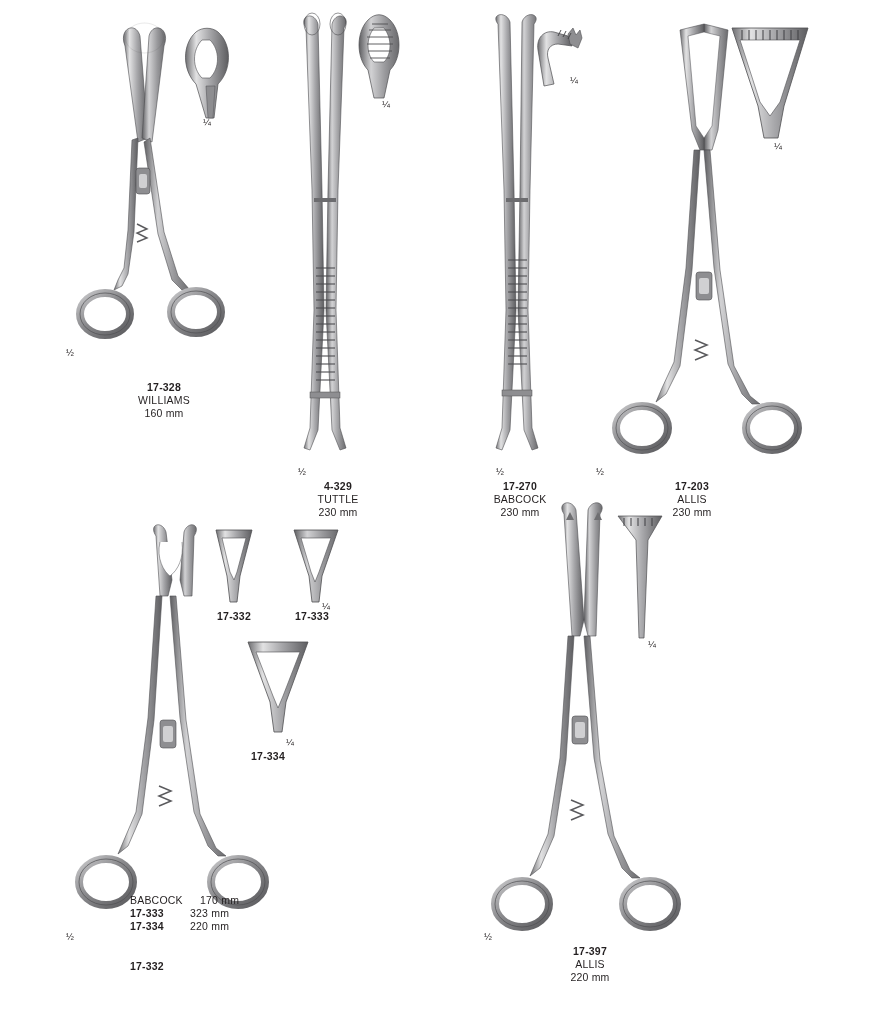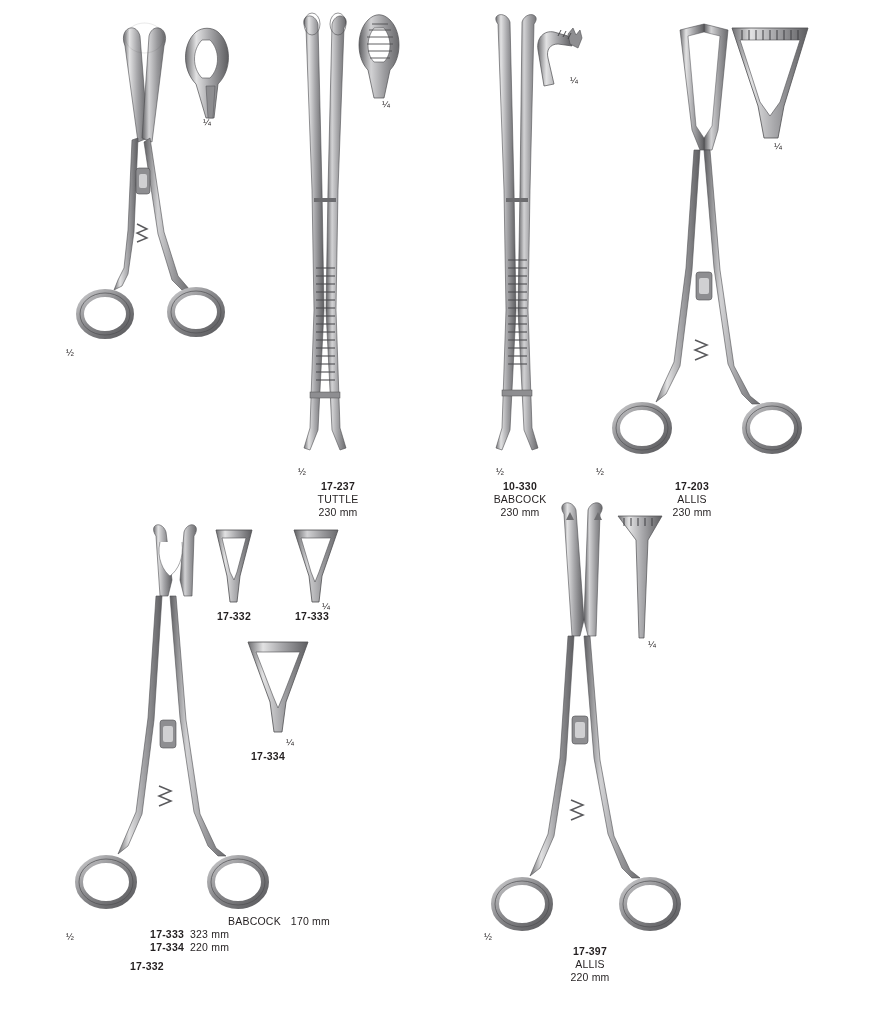--- a/index.html
+++ b/index.html
@@ -96,20 +96,25 @@
     <svg width="60" height="110" viewBox="0 0 60 110">
       <path d="M16,6 C2,18 2,44 16,58 L26,92 L34,92 L38,58 C52,44 52,18 38,6 C32,1 22,1 16,6 Z" fill="url(#shaftG)" stroke="#4f4f52" stroke-width="0.7"></path>
       <path d="M22,14 C12,24 12,42 22,52 L30,52 C40,42 40,24 30,14 Z" fill="#ffffff" stroke="#4f4f52" stroke-width="0.6"></path>
       <path d="M26,60 L28,92 L33,92 L35,60 Z" fill="#8d8d90" stroke="#4f4f52" stroke-width="0.5"></path>
     </svg>
   </div>
 
   <div class="scalemark" style="left:66px; top:347px;">½</div>
   <div class="scalemark" style="left:203px; top:116px;">¼</div>
 
+  <div class="caption" style="left:74px; top:381px; width:180px;">
+    <div class="code">17-328</div>
+    <div class="name">WILLIAMS</div>
+    <div class="size">160 mm</div>
+  </div>
 
   <div class="instr" style="left:288px; top:10px;">
     <svg width="80" height="450" viewBox="0 0 80 450">
 
       <path d="M18,18 C10,6 26,0 30,14 L34,180 L36,300 L30,420 L22,440 L16,438 L22,418 L26,300 L24,180 Z" fill="url(#shaftG)" stroke="#4f4f52" stroke-width="0.6"></path>
 
       <path d="M56,18 C64,6 48,0 44,14 L40,180 L38,300 L44,420 L52,440 L58,438 L52,418 L48,300 L50,180 Z" fill="url(#shaftG2)" stroke="#4f4f52" stroke-width="0.6"></path>
       <ellipse cx="24" cy="14" rx="8" ry="11" fill="none" stroke="#4f4f52" stroke-width="0.6"></ellipse>
       <ellipse cx="50" cy="14" rx="8" ry="11" fill="none" stroke="#4f4f52" stroke-width="0.6"></ellipse>
 
@@ -148,21 +153,21 @@
         <line x1="16" y1="39" x2="40" y2="39"></line>
           <line x1="18" y1="46" x2="38" y2="46"></line>
       </g>
     </svg>
   </div>
 
   <div class="scalemark" style="left:298px; top:466px;">½</div>
   <div class="scalemark" style="left:382px; top:98px;">¼</div>
 
   <div class="caption" style="left:268px; top:480px; width:140px;">
-    <div class="code">17-237</div>
+    <div class="code">4-329</div>
     <div class="name">TUTTLE</div>
     <div class="size">230 mm</div>
   </div>
 
   <div class="instr" style="left:478px; top:10px;">
     <svg width="80" height="450" viewBox="0 0 80 450">
       <path d="M20,14 C12,4 28,0 32,12 L36,180 L38,300 L32,420 L24,440 L18,438 L24,418 L28,300 L26,180 Z" fill="url(#shaftG)" stroke="#4f4f52" stroke-width="0.6"></path>
       <path d="M56,14 C64,4 48,0 44,12 L42,180 L40,300 L46,420 L54,440 L60,438 L54,418 L50,300 L52,180 Z" fill="url(#shaftG2)" stroke="#4f4f52" stroke-width="0.6"></path>
       <rect x="28" y="188" width="22" height="4" fill="#6c6c6f"></rect>
       <g stroke="#4e4e51" stroke-width="1.1">
@@ -194,21 +199,21 @@
           <line x1="35" y1="15" x2="38" y2="9"></line>
         <line x1="40" y1="17" x2="43" y2="11"></line>
       </g>
     </svg>
   </div>
 
   <div class="scalemark" style="left:496px; top:466px;">½</div>
   <div class="scalemark" style="left:570px; top:74px;">¼</div>
 
   <div class="caption" style="left:450px; top:480px; width:140px;">
-    <div class="code">10-330</div>
+    <div class="code">17-270</div>
     <div class="name">BABCOCK</div>
     <div class="size">230 mm</div>
   </div>
 
   <div class="instr" style="left:600px; top:10px;">
     <svg width="200" height="460" viewBox="0 0 200 460">
 
       <path d="M104,14 L128,20 L118,120 L112,140 L104,140 Z" fill="url(#shaftG2)" stroke="#4f4f52" stroke-width="0.6"></path>
       <path d="M104,14 L80,20 L92,120 L100,140 L104,140 Z" fill="url(#shaftG)" stroke="#4f4f52" stroke-width="0.6"></path>
       <path d="M104,22 L120,26 L112,116 L104,128 L96,116 L88,26 Z" fill="#ffffff" stroke="#4f4f52" stroke-width="0.5"></path>
@@ -301,21 +306,21 @@
   <div class="caption" style="left:268px; top:610px; width:88px;">
     <div class="code">17-333</div>
   </div>
   <div class="caption" style="left:224px; top:750px; width:88px;">
     <div class="code">17-334</div>
   </div>
 
   <div class="scalemark" style="left:322px; top:600px;">¼</div>
   <div class="scalemark" style="left:286px; top:736px;">¼</div>
 
-  <div class="caption caption-left" style="left:130px; top:915px; width:200px; text-align:right;">
+  <div class="caption caption-left" style="left:130px; top:894px; width:200px; text-align:left;">
     <div class="name" style="display:inline-block; width:60px;">BABCOCK</div><span style="margin-left:10px;">170 mm</span>
     <div class="multi-row">
       <span class="c1" style="width:54px; display:inline-block;">17-333</span>
       <span>323 mm</span>
     </div>
     <div class="multi-row">
       <span class="c1" style="width:54px; display:inline-block;">17-334</span>
       <span>220 mm</span>
     </div>
   </div>

